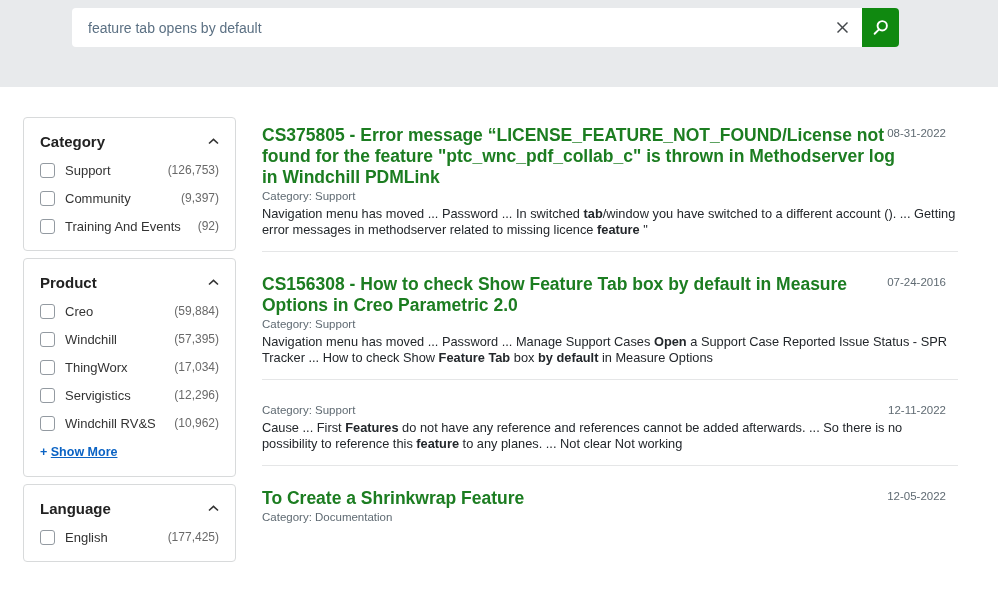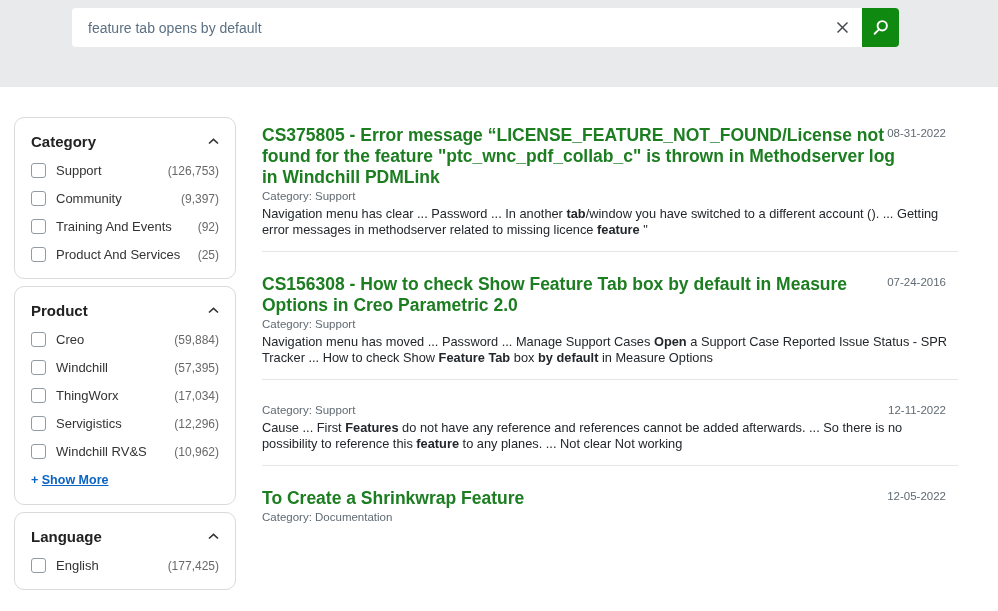--- a/index.html
+++ b/index.html
@@ -47,30 +47,31 @@
     background: #108910;
     display: flex; align-items: center; justify-content: center;
     cursor: pointer;
   }
 
   
   .sidebar { position: absolute; left: 14px; top: 117px; width: 222px; }
   .fbox {
     background: #fff;
     border: 1px solid #d8dadb;
-    border-radius: 10px;
+    border-radius: 4px;
     padding: 15px 16px 16px;
     margin-bottom: 7px;
+    margin-left: 9px;
   }
   .fhead {
     display: flex; align-items: center; justify-content: space-between;
     font-size: 15px; font-weight: 700; color: #222;
     cursor: pointer;
   }
-  .fitem { display: flex; align-items: flex-end; margin-top: 13px; }
+  .fitem { display: flex; align-items: flex-start; margin-top: 13px; }
   .cb {
     width: 15px; height: 15px;
     border: 1px solid #939aa1; border-radius: 3px;
     background: #fff;
     margin-right: 10px; flex: none;
     cursor: pointer;
   }
   .flbl { flex: 1; font-size: 13px; color: #333; }
   .fcnt { font-size: 12px; color: #696969; }
   .show-more {
@@ -155,25 +156,20 @@
     <div class="fitem">
       <span class="cb"></span>
       <span class="flbl">Community</span>
       <span class="fcnt">(9,397)</span>
     </div>
     <div class="fitem">
       <span class="cb"></span>
       <span class="flbl">Training And Events</span>
       <span class="fcnt">(92)</span>
     </div>
-    <div class="fitem">
-      <span class="cb"></span>
-      <span class="flbl">Product And Services</span>
-      <span class="fcnt">(25)</span>
-    </div>
   </div>
 
   <div class="fbox">
     <div class="fhead">
       <span>Product</span>
       <span style="display:flex">
         <svg width="11" height="7" viewBox="0 0 11 7">
             <polyline points="1,5.5 5.5,1.3 10,5.5" fill="none" stroke="#333" stroke-width="1.6"></polyline>
           </svg>
       </span>
@@ -224,21 +220,21 @@
     </div>
   </div>
 </div>
 
 <div class="main">
 
   <article class="result">
     <span class="rdate">08-31-2022</span>
     <a class="rtitle">CS375805 - Error message “LICENSE_FEATURE_NOT_FOUND/License not found for the feature "ptc_wnc_pdf_collab_c" is thrown in Methodserver log in Windchill PDMLink</a>
     <div class="rcat">Category: Support</div>
-    <div class="rsnippet"><span>Navigation menu has clear ... Password ... In another </span><b>tab</b><span>/window you have switched to a different account (). ... Getting error messages in methodserver related to missing licence </span><b>feature</b><span> "</span></div>
+    <div class="rsnippet"><span>Navigation menu has moved ... Password ... In switched </span><b>tab</b><span>/window you have switched to a different account (). ... Getting error messages in methodserver related to missing licence </span><b>feature</b><span> "</span></div>
     <div class="rdivider"></div>
   </article>
 
   <article class="result">
     <span class="rdate">07-24-2016</span>
     <a class="rtitle">CS156308 - How to check Show Feature Tab box by default in Measure Options in Creo Parametric 2.0</a>
     <div class="rcat">Category: Support</div>
     <div class="rsnippet"><span>Navigation menu has moved ... Password ... Manage Support Cases </span><b>Open</b><span> a Support Case Reported Issue Status - SPR Tracker ... How to check Show </span><b>Feature Tab</b><span> box </span><b>by default</b><span> in Measure Options</span></div>
     <div class="rdivider"></div>
   </article>

